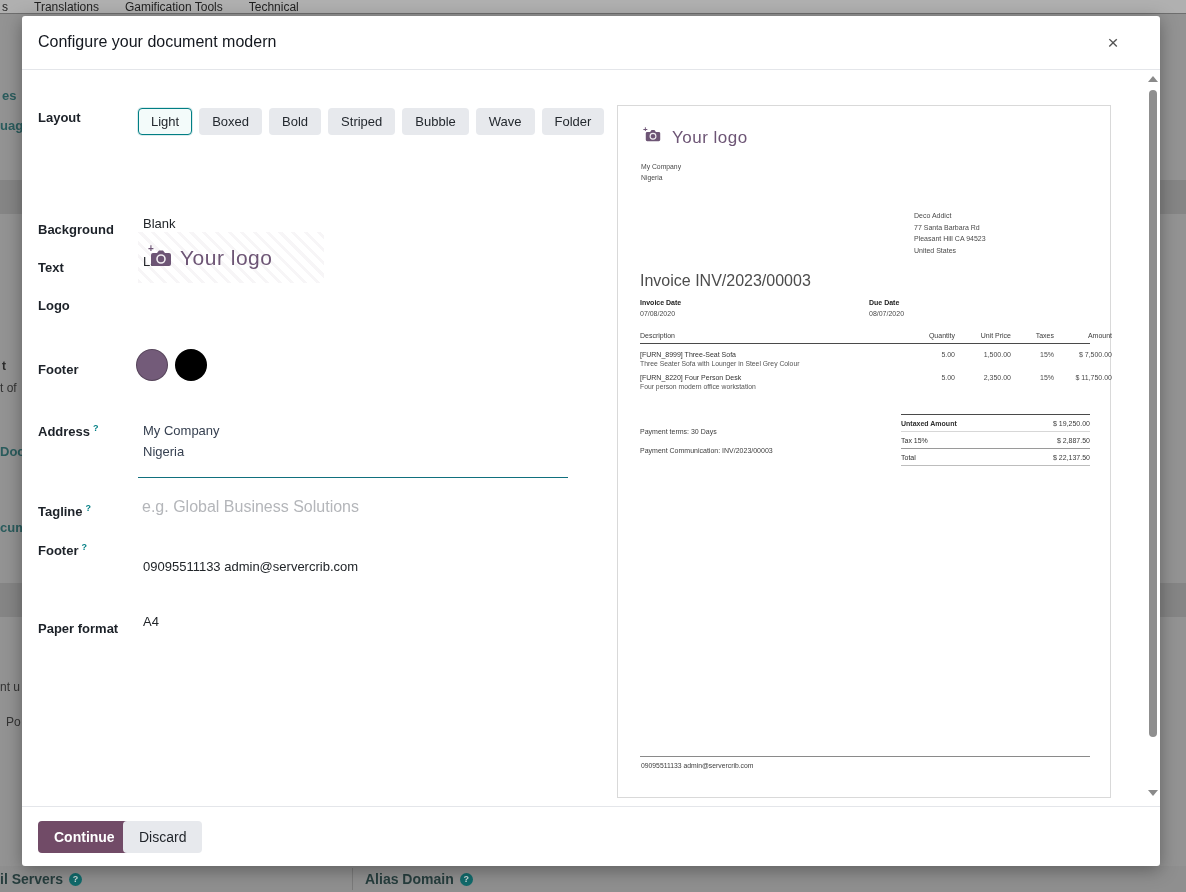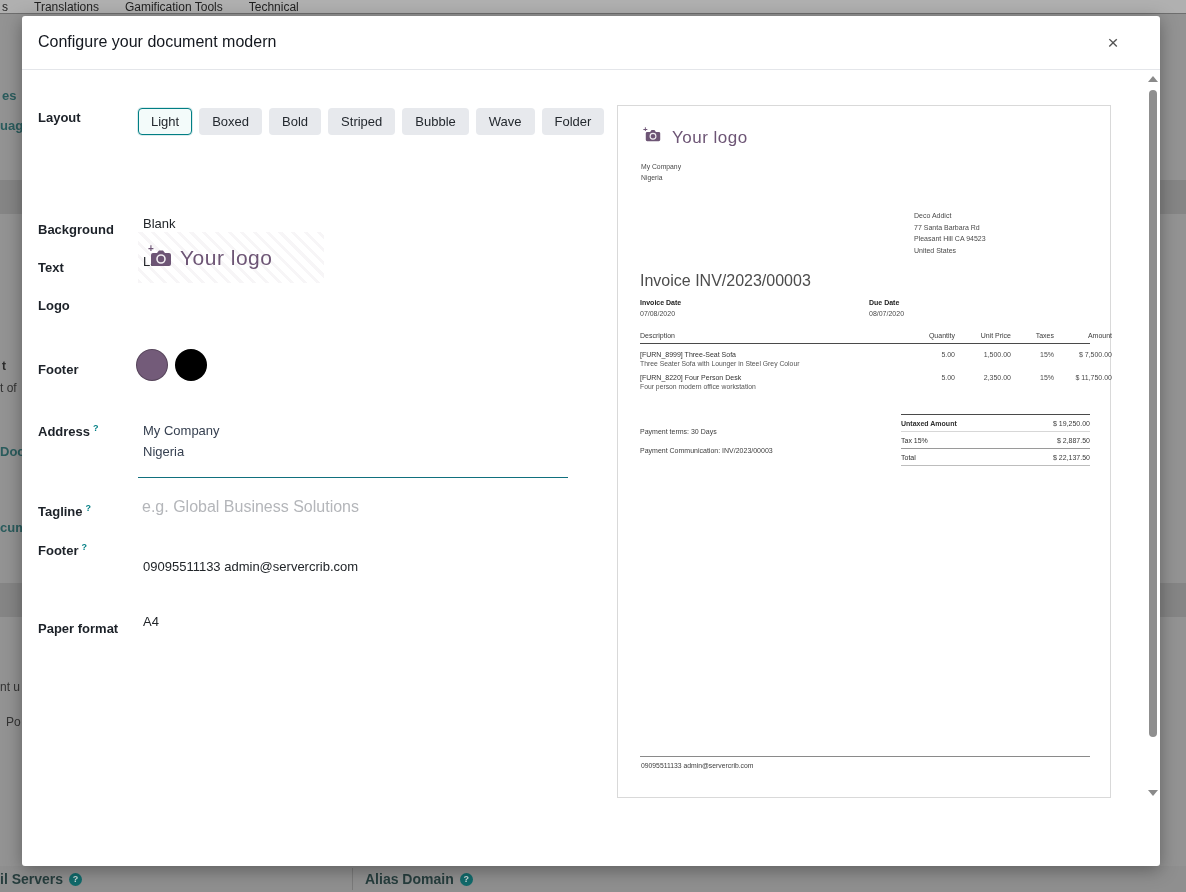--- a/index.html
+++ b/index.html
@@ -315,13 +315,17 @@
     </div>
 
     <div class="pv-footrule"></div>
     <div class="pv-foottext">09095511133 admin@servercrib.com</div>
   </div>
 
   <div class="mscroll-up"></div>
   <div class="mscroll-thumb"></div>
   <div class="mscroll-down"></div>
 
+  <div class="modal-footer">
+    <button class="btn btn-continue">Continue</button>
+    <button class="btn btn-discard">Discard</button>
+  </div>
 </div>
 
 </body></html>

